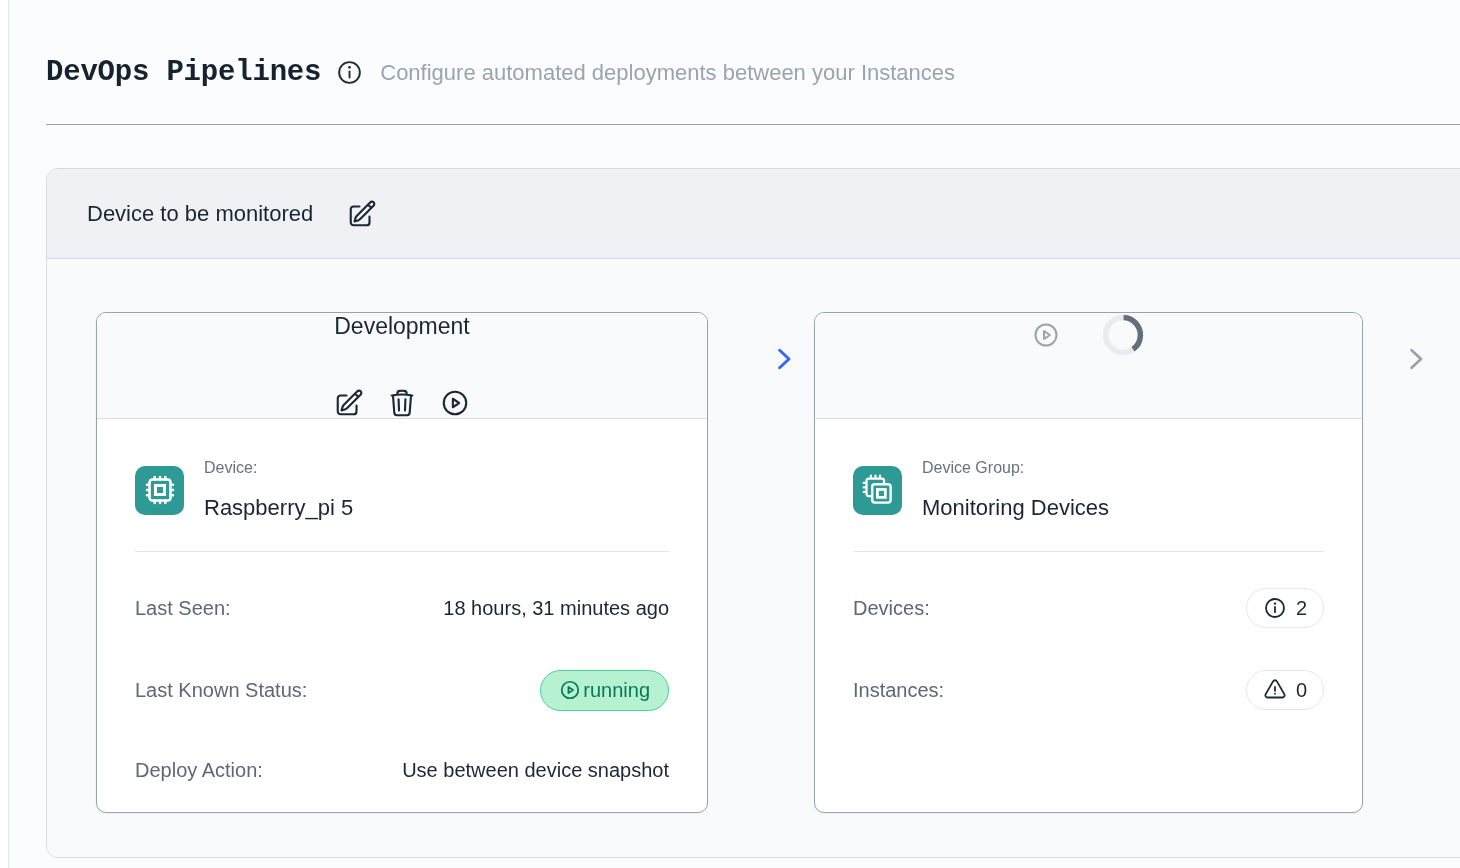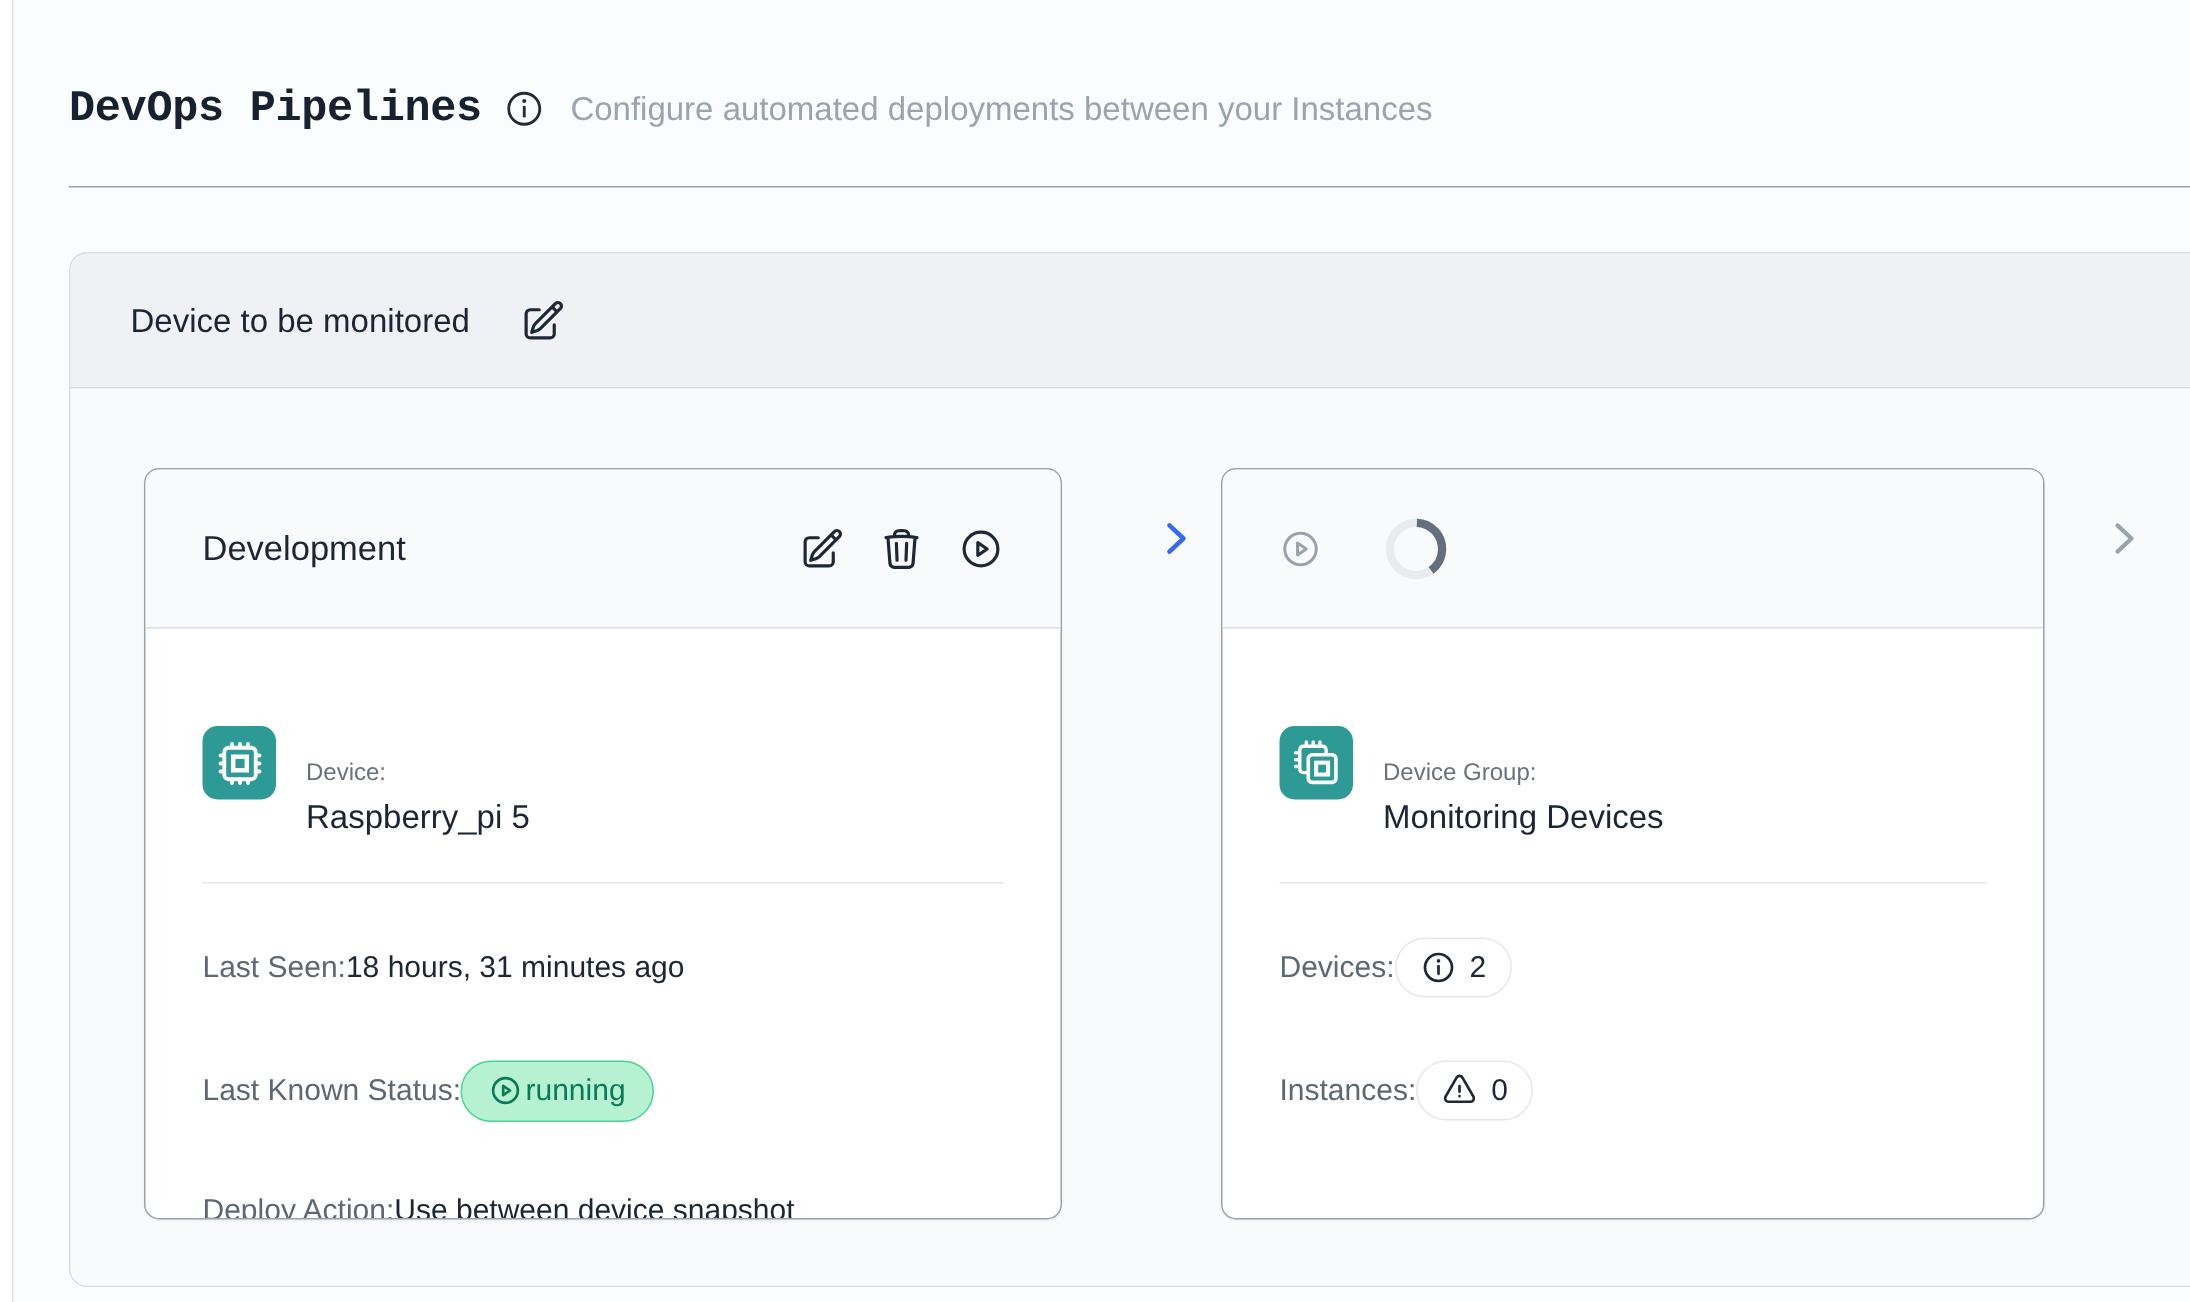--- a/index.html
+++ b/index.html
@@ -38,42 +38,42 @@
   
   .card{
     position:absolute;top:53px;height:501px;background:#ffffff;
     border:1px solid #99a2ae;border-radius:10px;box-sizing:border-box;overflow:hidden;
     box-shadow:0 1px 2px rgba(16,24,40,.05);
   }
   .card-dev{left:49px;width:612px;}
   .card-prod{left:767px;width:549px;}
   .card-header{
     height:106px;background:#f8fafc;border-bottom:1px solid #dadde3;
-    display:flex;align-items:center;padding:0 38px;box-sizing:border-box;
+    display:flex;align-items:center;padding:0 38px;box-sizing:border-box;flex-direction:column;
   }
   .card-title{flex:1;font-size:23px;color:#1d2634;font-weight:500;}
   .card-actions{display:flex;align-items:center;gap:23px;color:#1d2736;}
   .icon-btn{width:30px;height:30px;color:#1d2736;cursor:pointer;display:flex;align-items:center;justify-content:center;}
   .icon-btn svg{width:100%;height:100%;}
   .icon-muted{color:#9aa2ad;}
   .card-body{padding:40px 38px 0;box-sizing:border-box;}
 
   
   .device-row{display:flex;align-items:center;gap:20px;}
   .device-avatar{
     width:49px;height:49px;border-radius:10px;background:#2d9a96;flex:0 0 auto;
     display:flex;align-items:center;justify-content:center;
   }
-  .device-meta{display:flex;flex-direction:column;gap:7px;margin-top:48px;}
+  .device-meta{display:flex;flex-direction:column;gap:18px;}
   .device-label{font-size:16px;color:#68727f;}
   .device-name{font-size:22px;color:#1b2533;}
   .body-divider{border-top:1px solid #e3e7ed;margin-top:30px;}
 
   
-  .kv-row{display:flex;align-items:center;justify-content:flex-start;height:44px;}
+  .kv-row{display:flex;align-items:center;justify-content:space-between;height:44px;}
   .mt-1{margin-top:34px;} .mt-2{margin-top:38px;} .mt-3{margin-top:36px;}
   .kv-label{font-size:20px;color:#5d6776;}
   .kv-value{font-size:20px;color:#1c2736;}
 
   
   .status-badge{
     display:inline-flex;align-items:center;gap:2px;padding:8px 18px;
     border-radius:999px;background:#b6f1d1;border:1.5px solid #44d693;
     color:#077a58;font-size:20px;
   }

